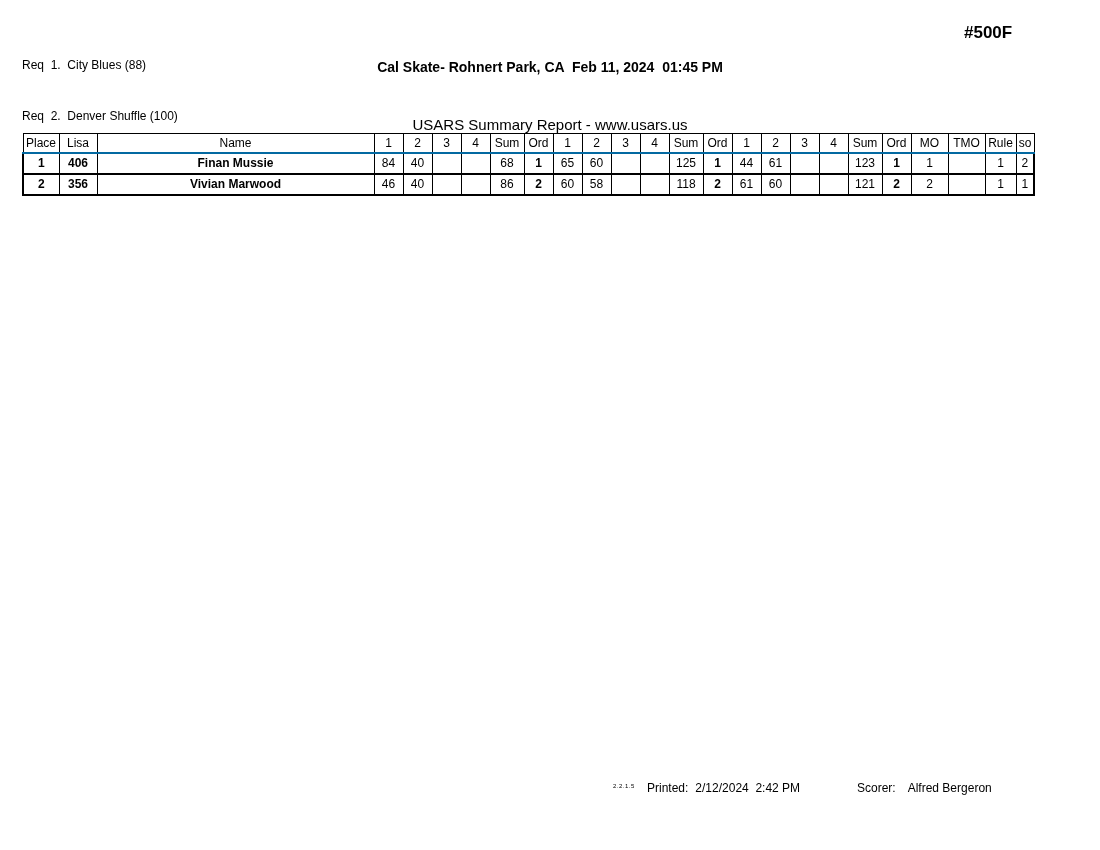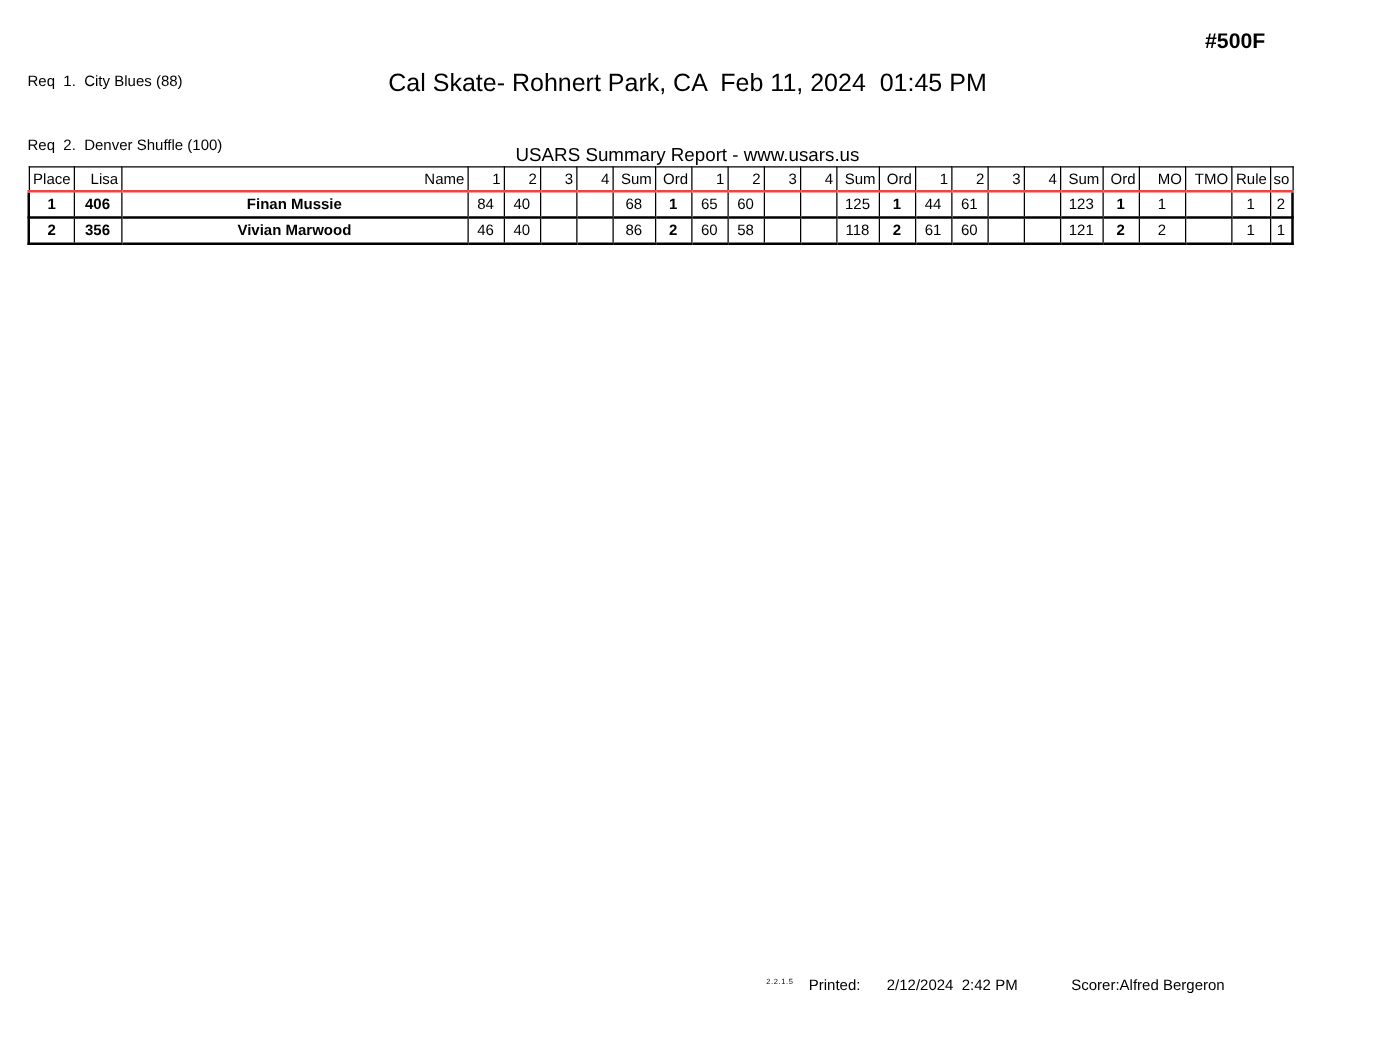--- a/index.html
+++ b/index.html
@@ -16,21 +16,21 @@
   
   .req-block {
     position: absolute; left: 22px; top: 23px;
     font-size: 12px; line-height: 17px; white-space: pre;
   }
   .title-block {
     position: absolute; left: 0; top: 22px; width: 1100px;
     text-align: center; white-space: pre;
   }
   .meet-title   { font-size: 18px; font-weight: bold; line-height: 20px; }
-  .meet-sub     { font-size: 20px; line-height: 19px; }
+  .meet-sub     { font-size: 14px; line-height: 19px; font-weight: bold; }
   .event-title  { font-size: 18px; font-weight: bold; line-height: 25px; }
   .report-line  { font-size: 15px; line-height: 23px; }
   .doc-number {
     position: absolute; left: 964px; top: 23px;
     font-size: 17px; font-weight: bold;
   }
 
   
   table.results {
     position: absolute; left: 22px; top: 133px;
@@ -42,21 +42,21 @@
     padding: 0 2px;
     text-align: center;
     vertical-align: middle;
     overflow: hidden;
     white-space: nowrap;
   }
   tr.judge-row td { height: 23px; }
   tr.judge-row td.nob { border: none; }
   td.judge-name { text-align: left; padding-left: 5px; white-space: pre; }
 
-  tr.header-row td { height: 19px; border-bottom: 2px solid #ef4444; text-align: right; }
+  tr.header-row td { height: 19px; border-bottom: 2px solid #0369a1; }
   tr.data-row td   { height: 21px; border-bottom: 2px solid #000; }
   tr.data-row td.first { border-left: 2px solid #000; }
   tr.data-row td.last  { border-right: 2px solid #000; }
 
   td.ord-col { border-left: 3px solid #000; border-right: 3px solid #000; }
   tr.data-row td.ord-col { font-weight: bold; }
 
   td.hdr-place { text-align: left; padding-left: 3px; }
   td.hdr-name  { text-align: left; padding-left: 5px; }
 
@@ -64,23 +64,23 @@
   td.cont-cell  { font-weight: bold; }
   td.name-cell  { text-align: left; padding-left: 5px; font-weight: bold; white-space: pre; }
   td.sum-cell   { text-align: right; padding-right: 4px; }
 
   
   .version-note {
     position: absolute; left: 613px; top: 783px;
     font-size: 6px; letter-spacing: 0.5px;
   }
   .printed-line { position: absolute; left: 647px; top: 781px; font-size: 12px; }
-  .printed-line .lbl { margin-right: 21px; }
+  .printed-line .lbl { margin-right: 7px; }
   .scorer-line { position: absolute; left: 857px; top: 781px; font-size: 12px; }
-  .scorer-line .lbl { margin-right: 0; }
+  .scorer-line .lbl { margin-right: 12px; }
 </style>
 </head>
 <body>
 
 <div class="req-block">
   <div>Req  1.  City Blues (88)</div>
   <div>Req  2.  Denver Shuffle (100)</div>
 </div>
 
 <div class="title-block">

